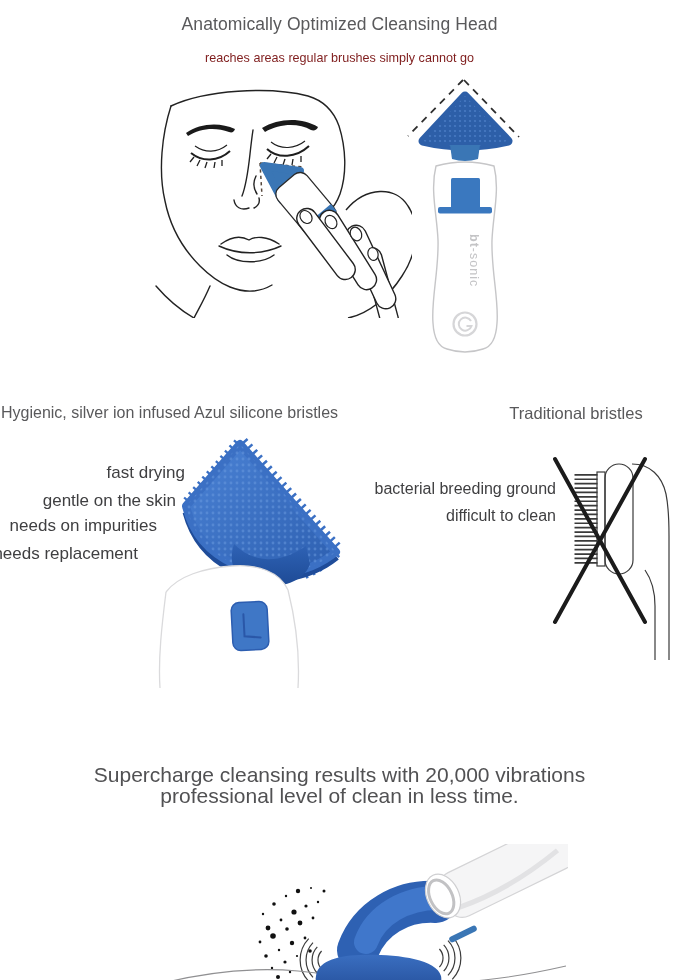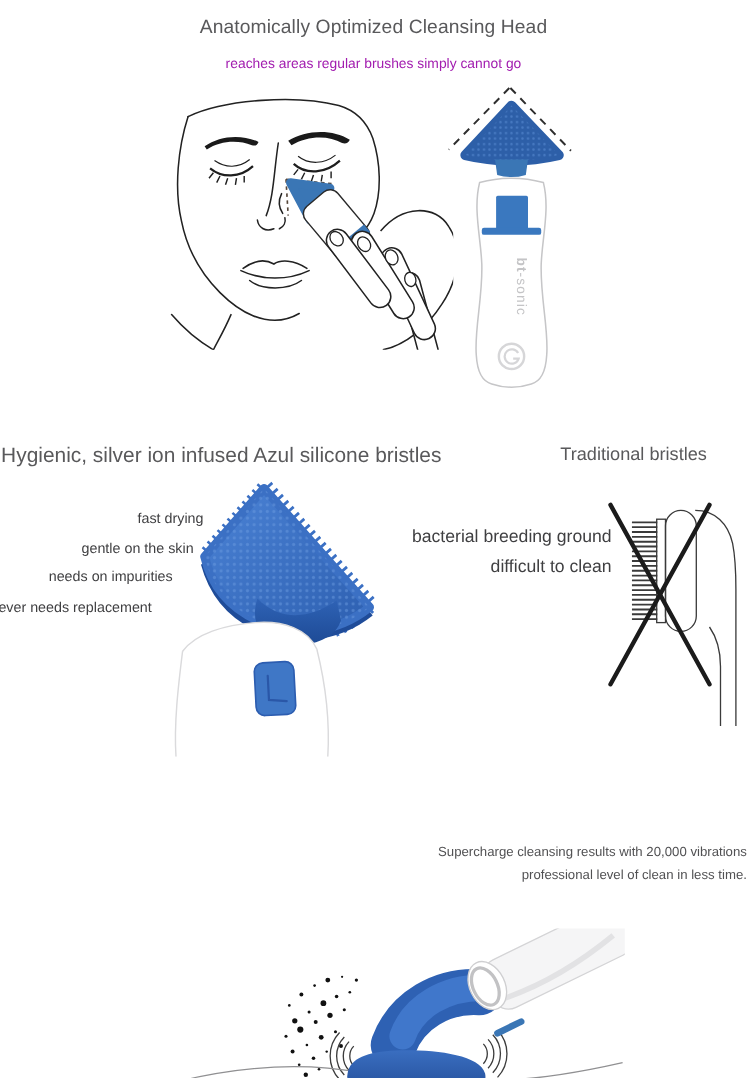--- a/index.html
+++ b/index.html
@@ -14,44 +14,44 @@
   svg text{font-family:"Liberation Sans","DejaVu Sans",sans-serif;}
 
   
   .h1{
     position:absolute;top:-2px;left:0;width:100%;
     text-align:center;font-size:17.5px;font-weight:300;
     color:#59595b;letter-spacing:.1px;
   }
   .h1-sub{
     position:absolute;top:35px;left:0;width:100%;
-    text-align:center;font-size:12.6px;font-weight:400;color:#a21caf;
+    text-align:center;font-size:12.6px;font-weight:400;color:#7f1d1d;
   }
   .azul-title{
     position:absolute;top:388px;left:1px;
-    font-size:19px;font-weight:300;color:#59595b;white-space:nowrap;
+    font-size:16px;font-weight:300;color:#59595b;white-space:nowrap;
   }
   .trad-title{
     position:absolute;top:388px;left:465px;width:222px;text-align:center;
     font-size:16.5px;font-weight:300;color:#59595b;
   }
   .bullet{
-    position:absolute;font-size:13px;color:#3f3f41;white-space:nowrap;
+    position:absolute;font-size:17px;color:#3f3f41;white-space:nowrap;
   }
   .ap0{top:447px;right:494px;}
   .ap1{top:475px;right:503px;}
   .ap2{top:500px;right:522px;}
   .ap3{top:528px;right:541px;}
   .trad-points{
     position:absolute;top:459px;right:123px;text-align:right;
     font-size:16px;color:#3f3f41;line-height:27.4px;white-space:nowrap;
   }
   .vib-text{
-    position:absolute;top:748px;left:0;width:100%;text-align:right;
-    font-size:12px;font-weight:300;color:#515153;line-height:21px;
+    position:absolute;top:748px;left:0;width:100%;text-align:center;
+    font-size:21px;font-weight:300;color:#515153;line-height:21px;
   }
 
   
   .ill{position:absolute;}
   .face-ill{left:150px;top:70px;}
   .devfront-ill{left:398px;top:58px;}
   .midhead-ill{left:156px;top:416px;}
   .tradbrush-ill{left:548px;top:436px;}
   .vib-ill{left:148px;top:828px;}
 </style>

